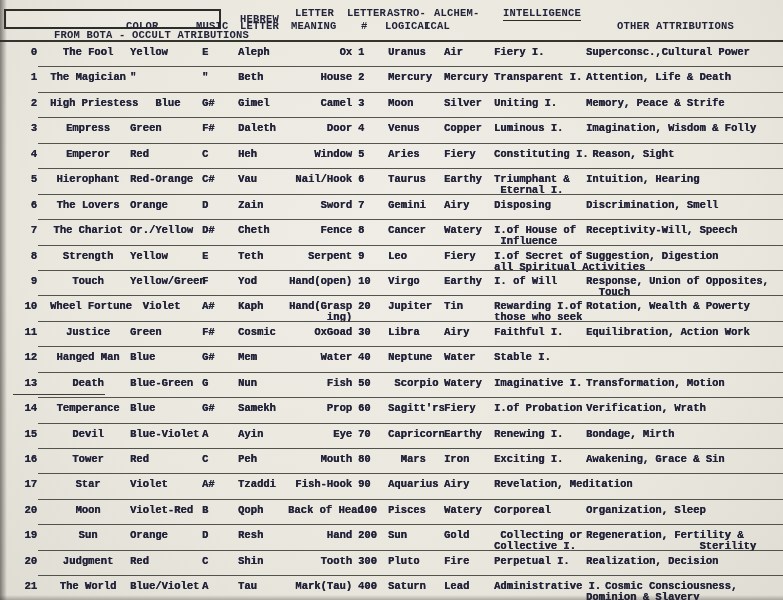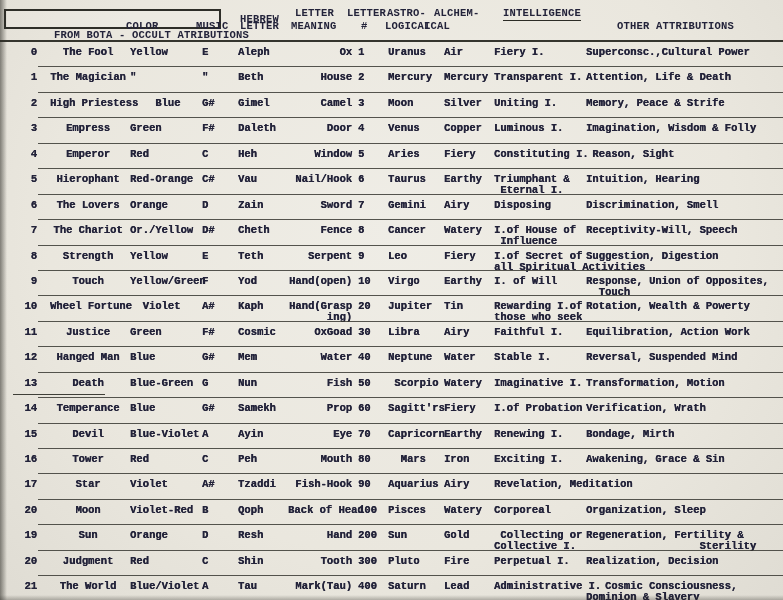--- a/index.html
+++ b/index.html
@@ -261,21 +261,20 @@
     <span class="cell c0">12</span>
     <span class="cell c1">Hanged Man</span>
     <span class="cell c2">Blue</span>
     <span class="cell c3">G#</span>
     <span class="cell c4">Mem</span>
     <span class="cell c5">Water</span>
     <span class="cell c6">40</span>
     <span class="cell c7">Neptune</span>
     <span class="cell c8">Water</span>
     <span class="cell c9">Stable I.</span>
-    <span class="cell c10">Reversal, Suspended Mind</span>
   </div>
 
   <div class="row">
     <span class="cell c0">13</span>
     <span class="cell c1">Death</span>
     <span class="cell c2">Blue-Green</span>
     <span class="cell c3">G</span>
     <span class="cell c4">Nun</span>
     <span class="cell c5">Fish</span>
     <span class="cell c6">50</span>

